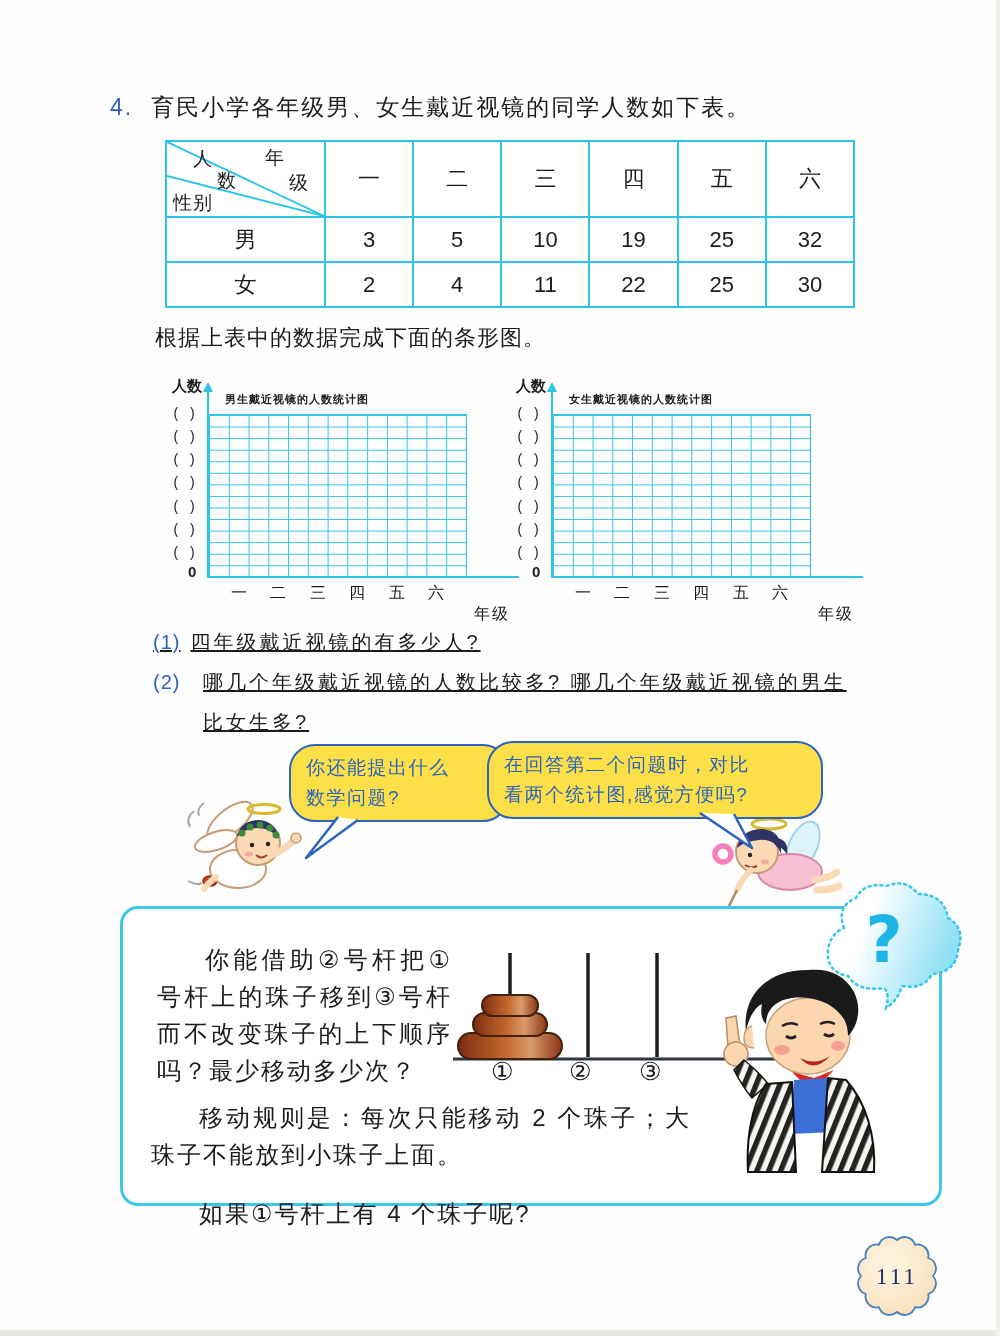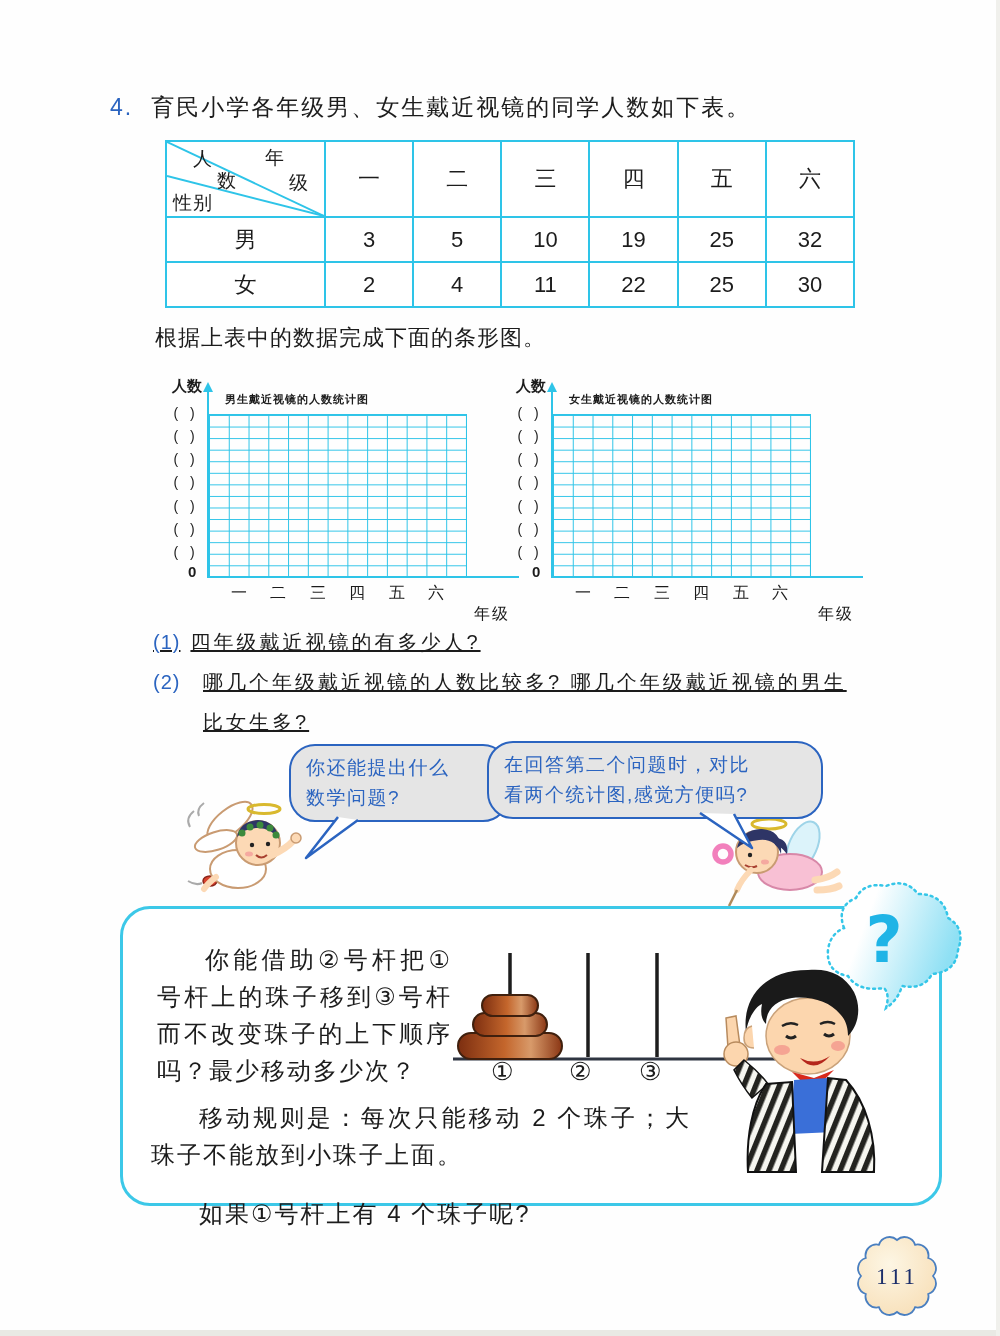--- a/index.html
+++ b/index.html
@@ -42,28 +42,28 @@
   .chart .xlab{position:absolute;top:206px;width:22px;text-align:center;font-size:16px;}
   .c0{left:72px;} .c1{left:111px;} .c2{left:151px;} .c3{left:190px;} .c4{left:230px;} .c5{left:269px;}
   .chart .xname{position:absolute;left:318px;top:206px;font-size:16px;letter-spacing:2px;margin-top:21px;}
   
   .question{font-size:20px;letter-spacing:3px;line-height:40px;text-decoration:underline;}
   .q1{left:153px;top:622px;white-space:nowrap;}
   .q2{left:153px;top:662px;width:665px;padding-left:50px;}
   .qnum{color:#2b64c0;letter-spacing:1px;margin-right:10px;}
   .q2 .qnum{position:absolute;left:0;top:0;}
   
-  .bubble{border:2.5px solid #2b64c0;border-radius:26px;background:#e5e5e5;color:#2b64c0;
+  .bubble{border:2.5px solid #2b64c0;border-radius:26px;background:#fde047;color:#2b64c0;
           font-size:19px;letter-spacing:1.5px;line-height:30px;padding:7px 15px;z-index:3;}
   .bubble-left{left:289px;top:744px;width:186px;}
   .bubble-right{left:487px;top:741px;width:302px;}
   .tail{z-index:4;}
   
   .hanoi-box{left:120px;top:906px;width:816px;height:294px;border:3px solid #3cc8e8;
-             border-radius:30px;background:#fff;}
+             border-radius:18px;background:#fff;}
   .hpara{position:absolute;font-size:24px;letter-spacing:2px;line-height:37px;
          text-indent:2em;text-align:justify;}
   .hp1{left:34px;top:32px;width:295px;}
   .hp2{left:28px;top:190px;width:540px;}
   .hp3{left:28px;top:262px;width:600px;margin-top:24px;}
   .pole-label{position:absolute;top:148px;font-size:25px;}
   .pl0{left:368px;} .pl1{left:446px;} .pl2{left:516px;}
   
   .page-edge-b{left:0;bottom:0;width:1000px;height:6px;background:#e9e9e4;}
   .page-edge-r{right:0;top:0;width:4px;height:1336px;background:#f0f0ec;}

